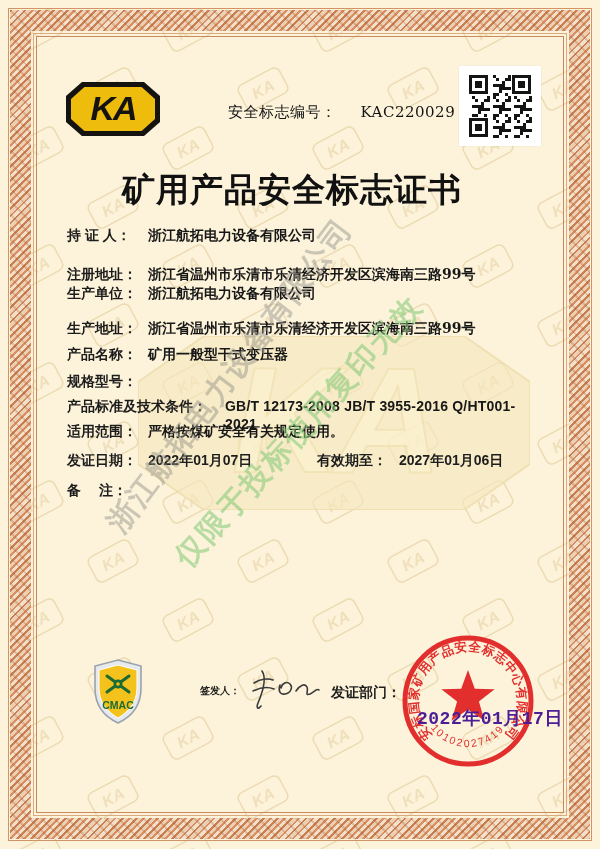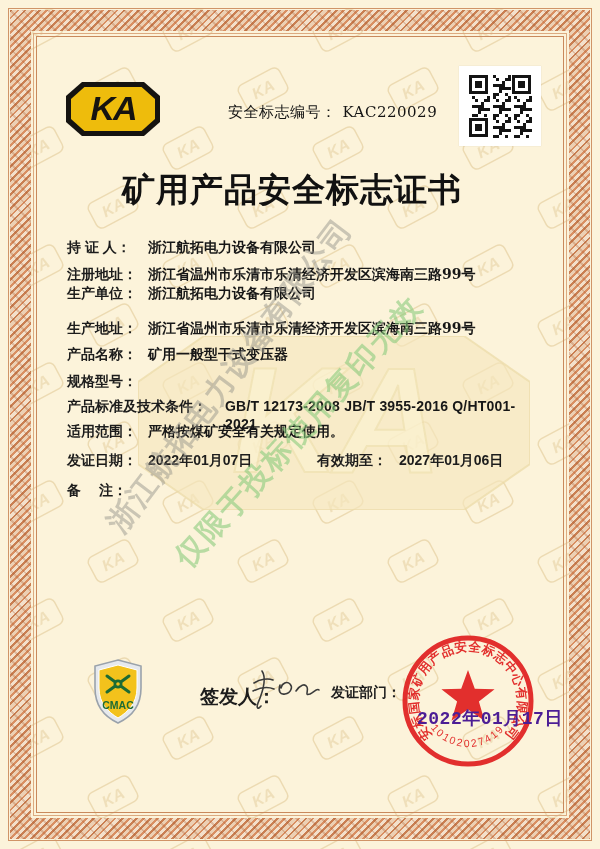--- a/index.html
+++ b/index.html
@@ -32,21 +32,21 @@
     background:#151310;
     clip-path:polygon(17% 0,83% 0,100% 26%,100% 74%,83% 100%,17% 100%,0 74%,0 26%);
     display:flex;align-items:center;justify-content:center;}
   .ka-logo-inner{width:84px;height:44px;background:#eebc0c;
     clip-path:polygon(16% 0,84% 0,100% 27%,100% 73%,84% 100%,16% 100%,0 73%,0 27%);
     display:flex;align-items:center;justify-content:center;}
   .ka-logo-text{font-family:"Liberation Sans",sans-serif;font-weight:bold;font-style:italic;
     font-size:34px;color:#151310;letter-spacing:-2px;transform:translatey(-1px);line-height:1;}
   .mark-line{position:absolute;left:228px;top:103px;z-index:2;font-family:"DejaVu Serif",serif;
     font-size:15px;color:#141414;letter-spacing:.5px;}
-  .mark-line .no{margin-left:6px;}
+  .mark-line .no{margin-left:24px;}
   .qr-box{position:absolute;left:459px;top:66px;width:82px;height:80px;background:#ffffff;z-index:2;
     display:flex;align-items:center;justify-content:center;box-shadow:0 0 1px rgba(0,0,0,.15);}
   .title{position:absolute;left:0;right:16px;top:168px;text-align:center;z-index:2;
     font-family:"DejaVu Serif",serif;font-weight:bold;font-size:33px;letter-spacing:1px;color:#111;}
 
   
   .frow{position:absolute;left:67px;right:58px;display:flex;align-items:flex-start;z-index:2;
     font-size:14px;line-height:18px;}
   .frow .lbl{flex:none;width:81px;font-weight:bold;font-family:"Liberation Sans",sans-serif;color:#1c1c1c;}
   .frow.wide .lbl{width:158px;}
@@ -56,21 +56,21 @@
   .dates .val1{flex:none;width:112px;font-family:"Liberation Sans",sans-serif;font-weight:bold;}
   .dates .lbl2{flex:none;width:82px;margin-left:57px;font-weight:bold;}
   .dates .val2{flex:none;font-family:"Liberation Sans",sans-serif;font-weight:bold;}
 
   .statement{position:absolute;left:66px;top:563px;width:468px;z-index:2;
     font-family:"DejaVu Serif",serif;font-weight:bold;font-size:14px;line-height:18px;
     text-align:justify;text-indent:2em;color:#151515;}
 
   
   .cmac{position:absolute;left:92px;top:659px;z-index:2;}
-  .issuer-lbl{position:absolute;left:200px;top:684px;font-weight:bold;font-size:19px;z-index:2;}
+  .issuer-lbl{position:absolute;left:200px;top:684px;font-weight:bold;font-size:10px;z-index:2;}
   .signature{position:absolute;left:246px;top:663px;z-index:2;}
   .dept-lbl{position:absolute;left:331px;top:684px;font-weight:bold;font-size:14px;z-index:2;}
   .seal{position:absolute;left:398px;top:631px;z-index:3;opacity:.92;}
   .seal-date{position:absolute;left:417px;top:706px;z-index:4;font-weight:bold;font-size:18px;
     color:#4c1d95;letter-spacing:.5px;font-family:Liberation Mono, monospace;}
 
   
   .wm{position:absolute;width:600px;text-align:center;z-index:5;pointer-events:none;
     font-family:"DejaVu Serif",serif;font-weight:bold;white-space:nowrap;}
   .wm-gray{left:-70px;top:355px;font-size:30px;letter-spacing:2px;color:rgba(148,146,138,.48);
@@ -246,21 +246,21 @@
             <rect x="46" y="61" width="3" height="3"></rect>
             <rect x="49" y="61" width="3" height="3"></rect>
             <rect x="58" y="61" width="3" height="3"></rect>
           </g>
       </g>
     </svg>
   </div>
 
   <div class="title">矿用产品安全标志证书</div>
 
-  <div class="frow" style="top:238px">
+  <div class="frow" style="top:226px">
     <span class="lbl">持 证 人：</span>
     <span class="val">浙江航拓电力设备有限公司</span>
   </div>
   <div class="frow" style="top:265px">
     <span class="lbl">注册地址：</span>
     <span class="val">浙江省温州市乐清市乐清经济开发区滨海南三路99号</span>
   </div>
   <div class="frow" style="top:284px">
     <span class="lbl">生产单位：</span>
     <span class="val">浙江航拓电力设备有限公司</span>

